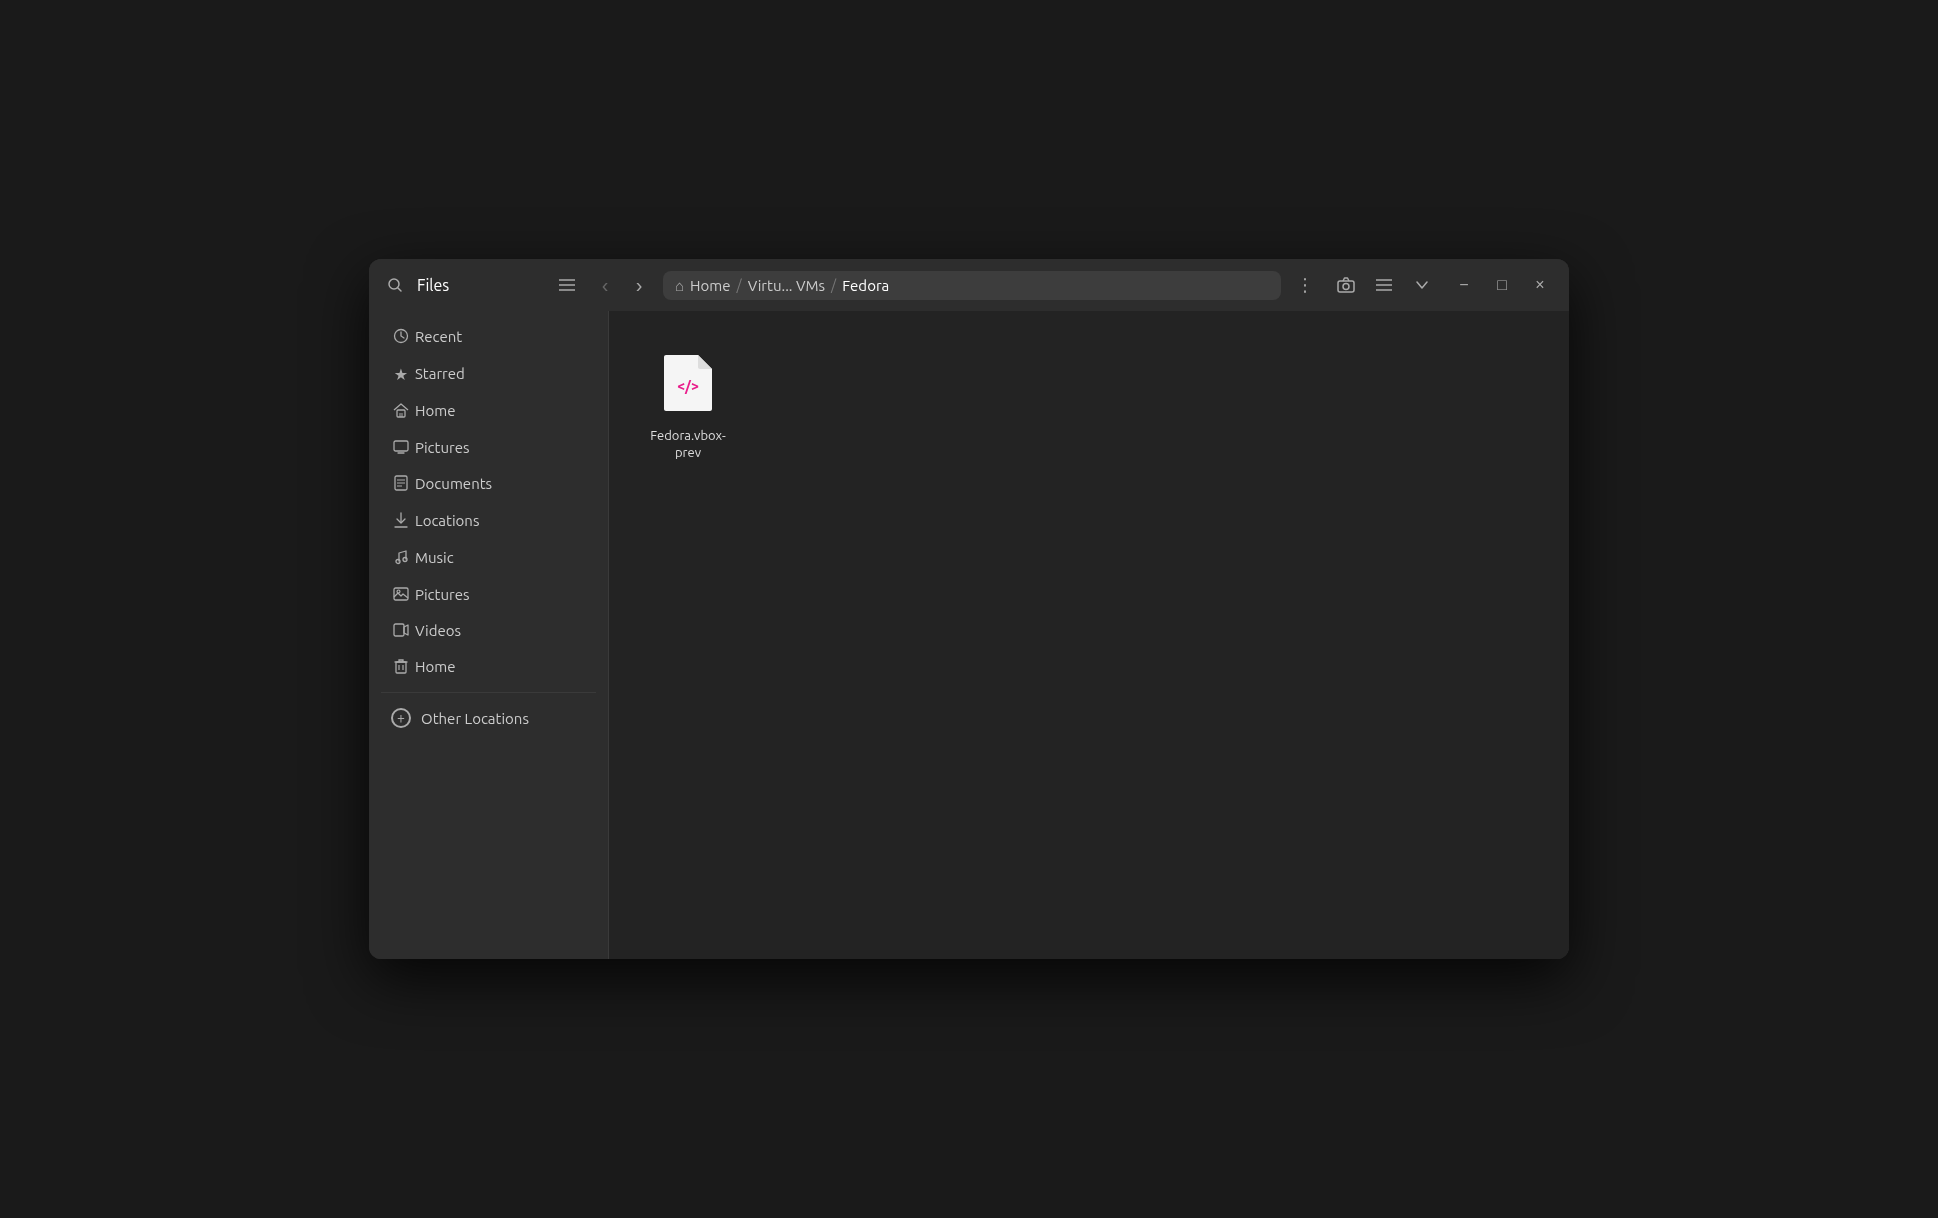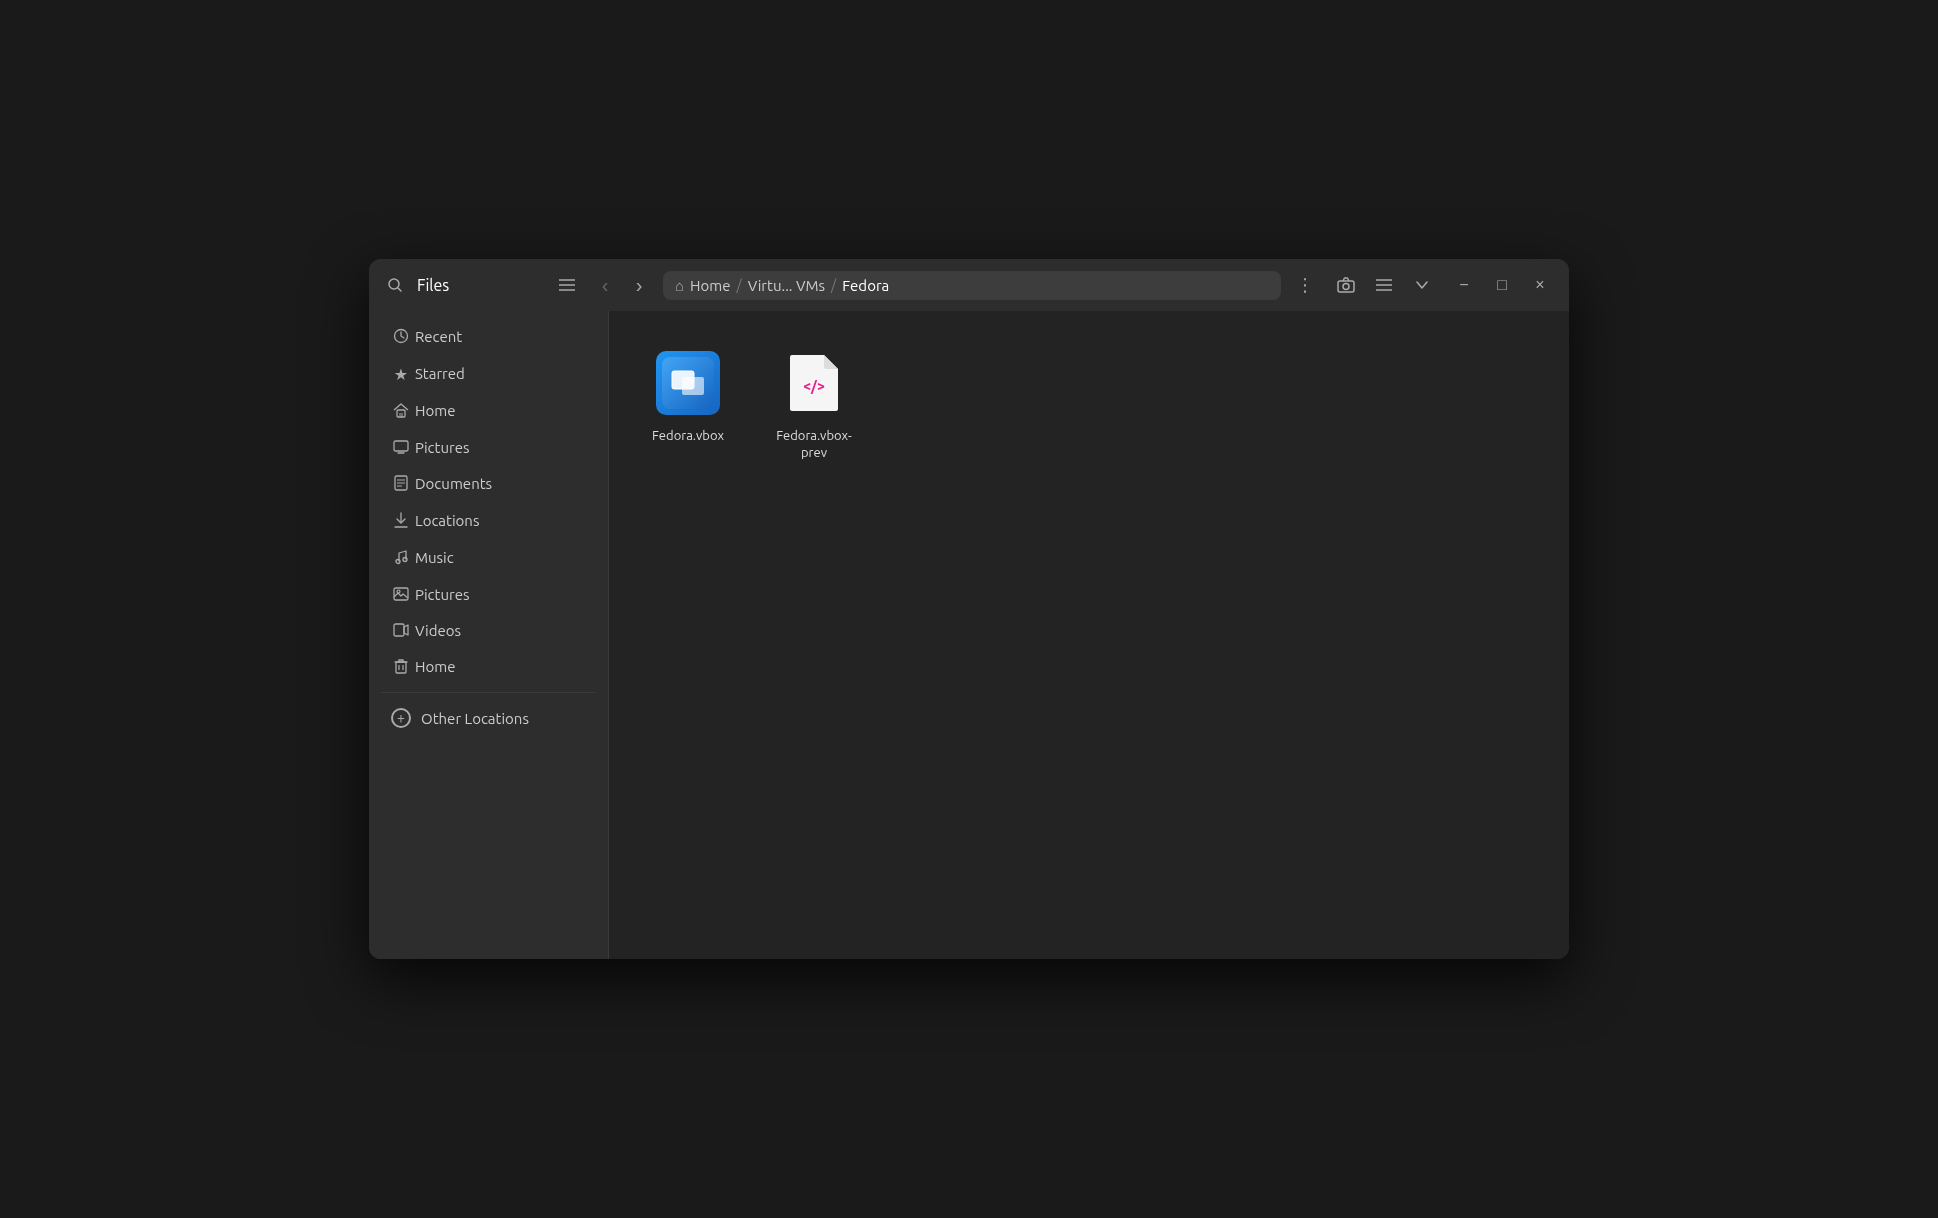--- a/index.html
+++ b/index.html
@@ -429,40 +429,20 @@
       <hr class="sidebar-divider">
       <div class="sidebar-other">
         <div class="plus-icon">+</div>
         <span>Other Locations</span>
       </div>
     </div>
 
     <div class="main-content">
       <div class="file-grid">
 
-        <div class="file-item">
-          <div class="file-icon-container">
-            <div class="vbox-icon">
-              <svg width="52" height="52" viewBox="0 0 52 52" fill="none">
-                <rect width="52" height="52" rx="8" fill="url(#vboxGrad)"></rect>
-                <defs>
-                  <linearGradient id="vboxGrad" x1="0" y1="0" x2="52" y2="52" gradientUnits="userSpaceOnUse">
-                    <stop offset="0%" stop-color="#42A5F5"></stop>
-                    <stop offset="100%" stop-color="#1565C0"></stop>
-                  </linearGradient>
-                </defs>
-
-                <rect x="10" y="14" width="22" height="18" rx="2" fill="white" opacity="0.9"></rect>
-                <rect x="20" y="20" width="22" height="18" rx="2" fill="white" opacity="0.6"></rect>
-                <rect x="10" y="14" width="22" height="18" rx="2" stroke="white" stroke-width="1" fill="none"></rect>
-              </svg>
-            </div>
-          </div>
-          <span class="file-label">Fedora.vbox</span>
-        </div>
 
         <div class="file-item">
           <div class="file-icon-container">
             <svg width="52" height="60" viewBox="0 0 52 60" fill="none">
               <path d="M2 4C2 2.9 2.9 2 4 2H36L50 16V56C50 57.1 49.1 58 48 58H4C2.9 58 2 57.1 2 56V4Z" fill="#f5f5f5"></path>
               <path d="M36 2L50 16H38C36.9 16 36 15.1 36 14V2Z" fill="#ddd"></path>
               <text x="26" y="38" text-anchor="middle" font-size="14" font-weight="bold" fill="#e91e8c">&lt;/&gt;</text>
             </svg>
           </div>
           <span class="file-label">Fedora.vbox-prev</span>

